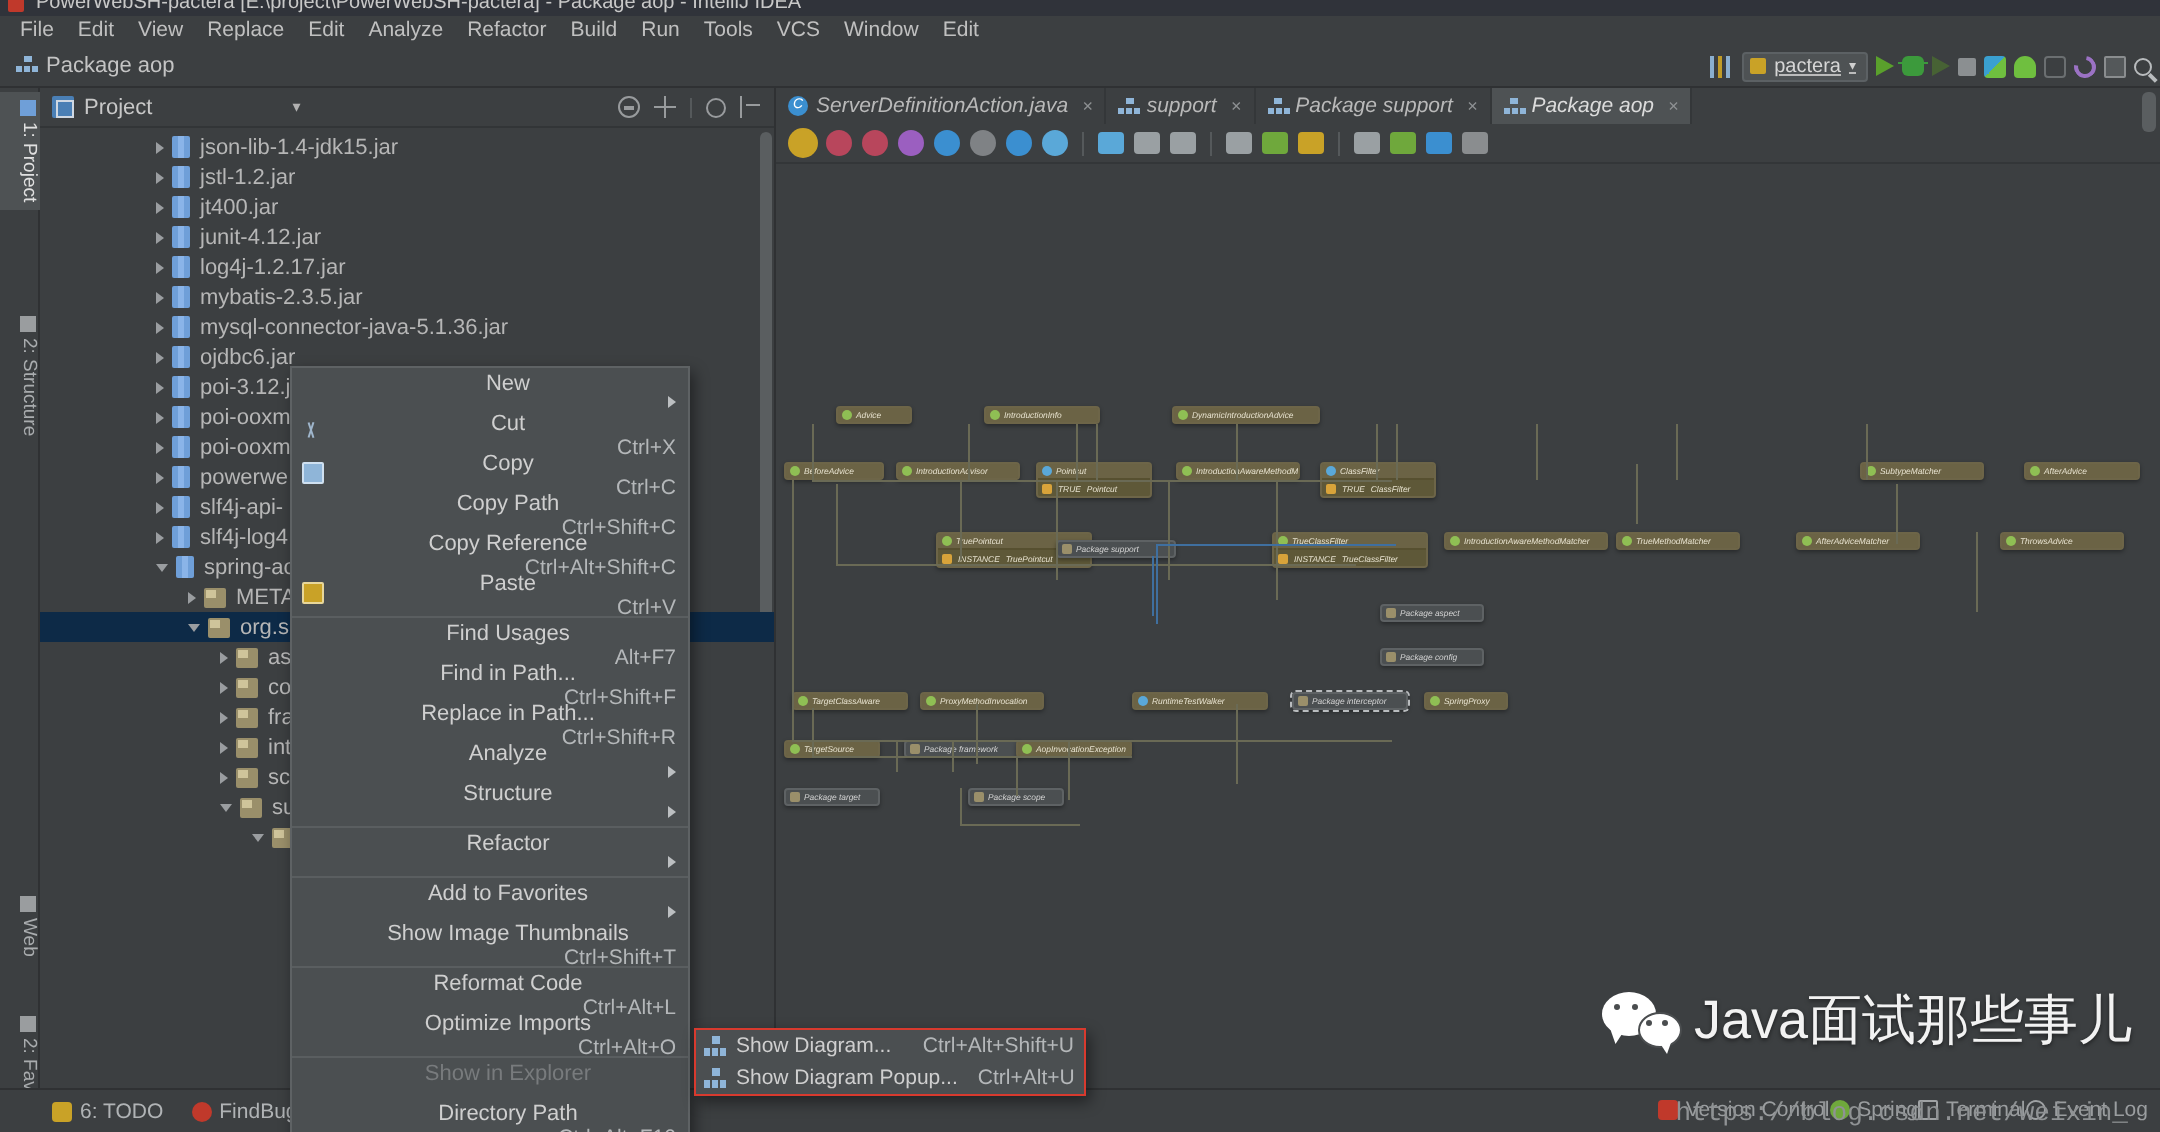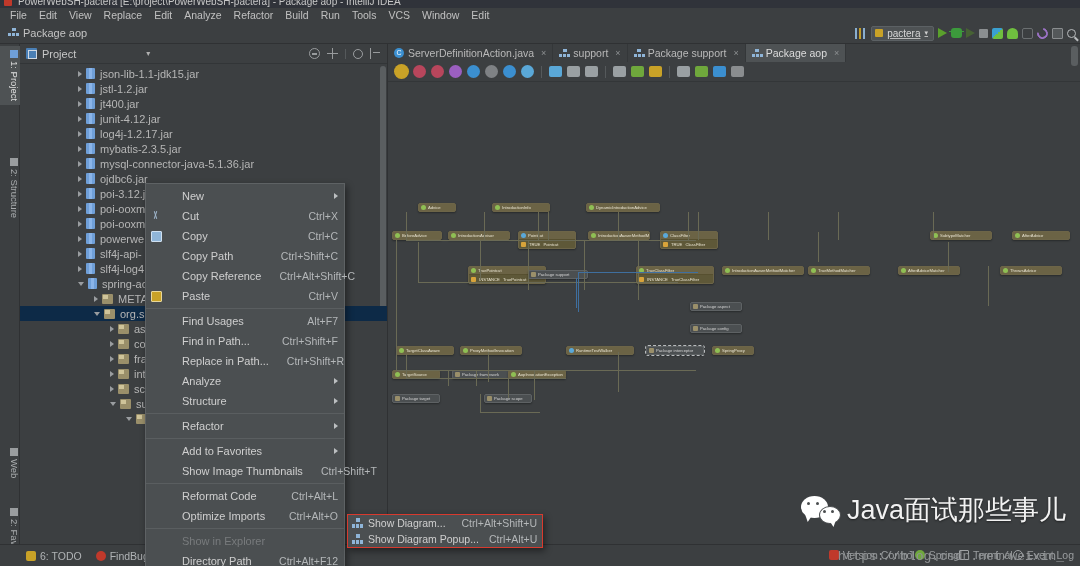--- a/index.html
+++ b/index.html
@@ -127,20 +127,21 @@
   .pkg-ico:after{content:"";position:absolute;left:1px;top:1px;width:5px;height:4px;background:#cfc49a;}
   .scroll-v{
     position:absolute; right:1px; top:2px; width:6px; height:250px;
     background:#5a5e60; border-radius:3px;
   }
 
   
   .editor{
     position:absolute; left:388px; top:44px; width:692px; height:500px;
     background:#f0abfc;
+    font-style:italic;
   }
   .tabbar{ height:18px; display:flex; align-items:stretch; background:#3c3f41;}
   .tab{
     display:flex;align-items:center;gap:4px;padding:0 6px;
     font-size:10.5px;color:#b9b9b9; border-right:1px solid #343739; position:relative;
   }
   .tab.active{ background:#4e5254; color:#dcdcdc; }
   .tab .x{font-size:9px;color:#8d9092;margin-left:3px;}
   .tab .jico{width:10px;height:10px;border-radius:50%;background:#3b8fd0;color:#fff;font-size:7px;line-height:10px;text-align:center;}
   .tab .dico{width:10px;height:9px;position:relative;}
@@ -184,21 +185,21 @@
 
   
   .ctxmenu{
     position:absolute; left:145px; top:183px; width:200px;
     background:#4b4f51; border:1px solid #5e6264; z-index:40;
     box-shadow:2px 3px 7px rgba(0,0,0,.45);
     padding:2px 0;
   }
   .cmi{
     height:20px; display:flex; align-items:center; position:relative;
-    padding:0 6px 0 36px; font-size:11px; color:#cfcfcf; white-space:nowrap;
+    padding:0 6px 0 24px; font-size:11px; color:#cfcfcf; white-space:nowrap;flex-direction:column;
   }
   .cmi.disabled{ color:#787b7d; }
   .cmi .kbd{ margin-left:auto; font-size:10.5px; color:#b4b7b9; padding-left:18px;}
   .cmi .sub{
     margin-left:auto; width:0;height:0;
     border-left:4px solid #bcbfc1;border-top:3px solid transparent;border-bottom:3px solid transparent;
   }
   .cmi .mico{ position:absolute; left:5px; top:5px; width:11px; height:11px; }
   .cmsep{ height:1px; background:#5a5e60; margin:2px 0; }
 
@@ -350,21 +351,21 @@
         <span class="vsep"></span>
         <span class="hi gear"></span>
         <span class="hi hide"></span>
       </span>
     </div>
     <div class="tree" id="tree">
       <div class="scroll-v"></div>
     <div class="row" style="padding-left: 58px;">
           <span class="arrow"></span>
           <span class="jar-ico"></span>
-          <span>json-lib-1.1-jdk15.jar</span>
+          <span>json-lib-1.4-jdk15.jar</span>
         </div>
         <div class="row" style="padding-left: 58px;">
           <span class="arrow"></span>
           <span class="jar-ico"></span>
           <span>jstl-1.2.jar</span>
         </div>
         <div class="row" style="padding-left: 58px;">
           <span class="arrow"></span>
           <span class="jar-ico"></span>
           <span>jt400.jar</span>

